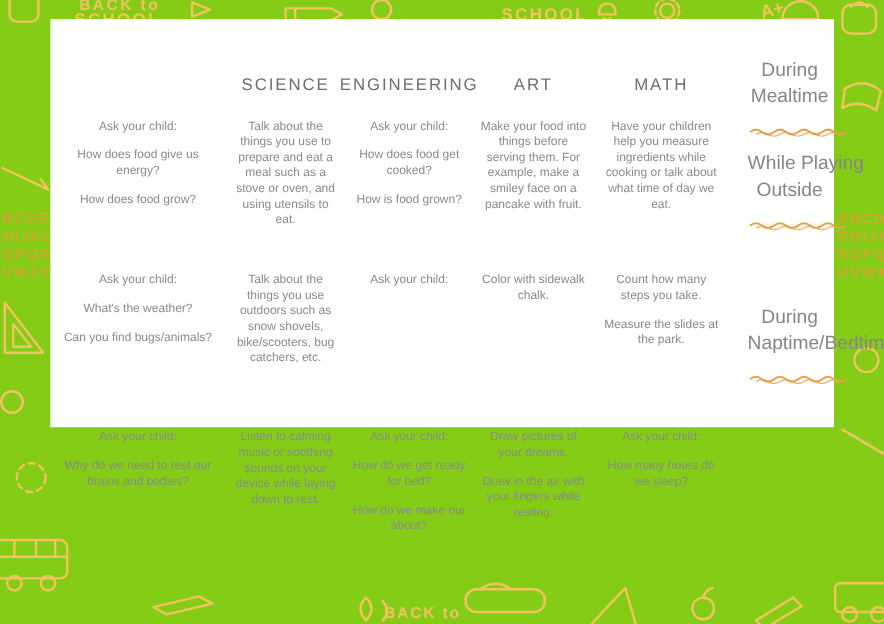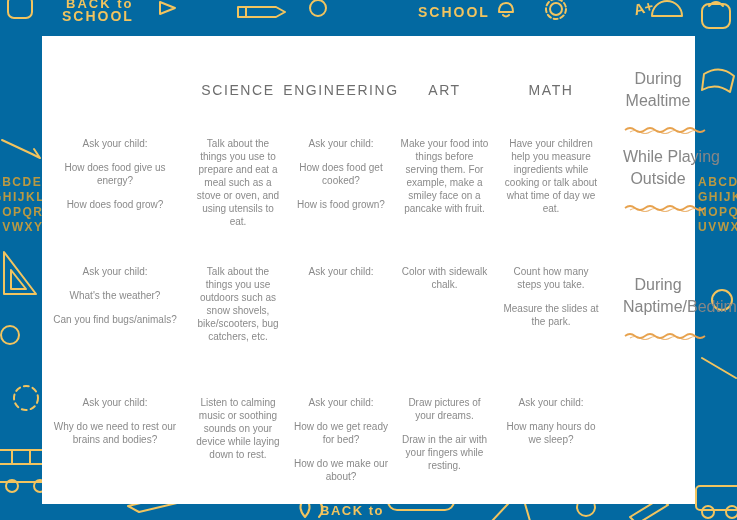--- a/index.html
+++ b/index.html
@@ -1,41 +1,41 @@
 <!DOCTYPE html>
 <html><head>
 <meta charset="utf-8">
 <style>
   html,body { margin:0; padding:0; }
   .canvas {
     position:relative; width:737px; height:520px; overflow:hidden;
-    background:#0369a1;
+    background:#84cc16;
     font-family:"Liberation Sans", sans-serif;
   }
   .bg-svg { position:absolute; left:0; top:0; }
   .card {
-    position:absolute; left:42px; top:36px; width:653px; height:468px;
+    position:absolute; left:42px; top:16px; width:653px; height:340px;
     background:#FFFFFF;
   }
   .grid {
     display:grid; height:100%; box-sizing:border-box;
     grid-template-columns:146px 100px 106px 101px 112px 88px;
     grid-template-rows:78px 128px 131px 1fr;
   }
   .hcell {
     display:flex; align-items:flex-end; justify-content:center;
     padding-bottom:16px; color:#6E6E6E; font-size:14px;
     letter-spacing:1.6px; font-weight:400;
   }
   .label-cell { padding:32px 2px 0 16px; color:#868686; font-size:16px; line-height:1.35; }
   .label-line { white-space:nowrap;text-align:center; }
   .squiggle { margin-top:14px; display:block; }
   .cell {
     padding:5px 6px 0; display:flex; flex-direction:column; gap:11px;
-    color:#8A8A8A; font-size:10px; line-height:1.3; text-align:center;margin-top:18px;
+    color:#8A8A8A; font-size:10px; line-height:1.3; text-align:center;
   }
   .cell p { margin:0; }
 </style>
 </head>
 <body>
 
 <div class="canvas">
 
   <svg class="bg-svg" width="737" height="520" viewBox="0 0 737 520" aria-hidden="true">
     <g fill="none" stroke="#F2C45F" stroke-width="2" stroke-linecap="round" stroke-linejoin="round">

